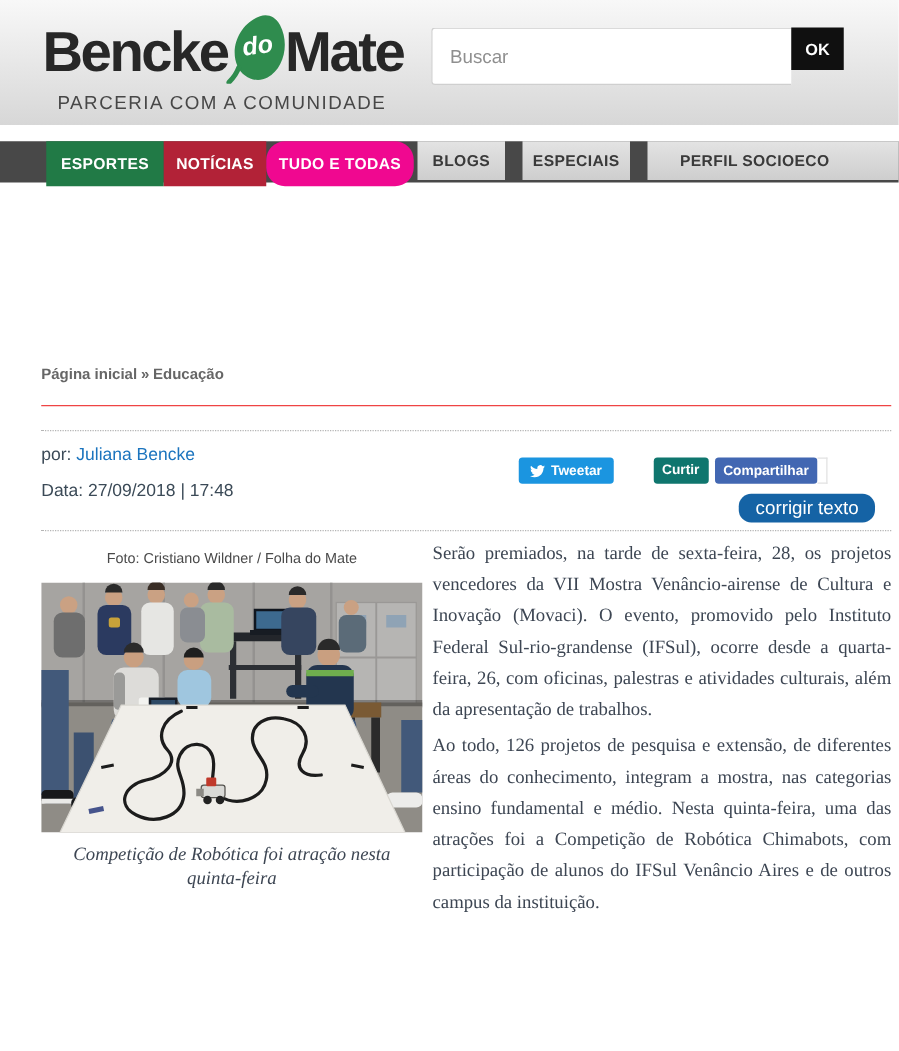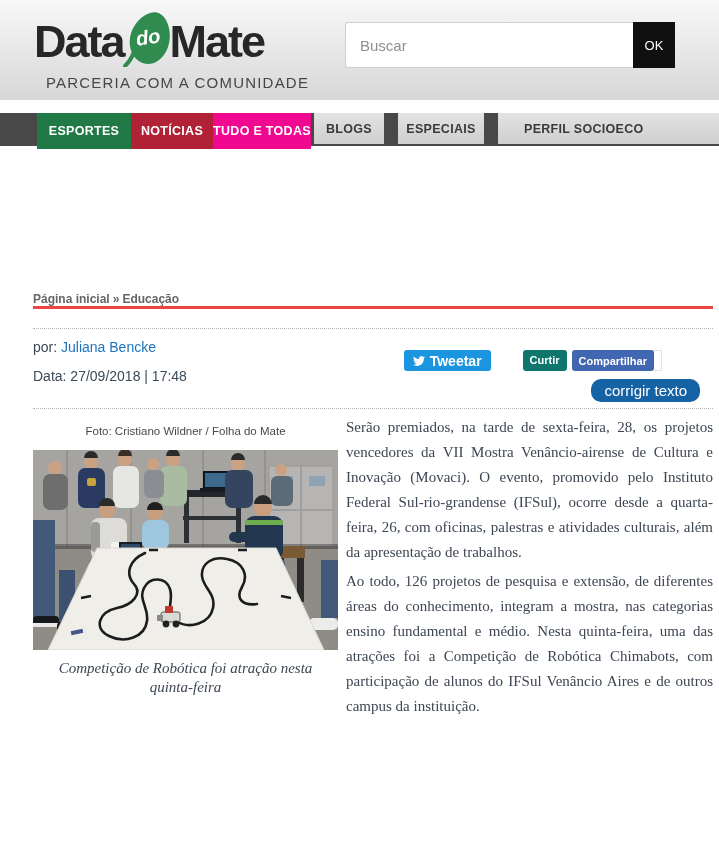--- a/index.html
+++ b/index.html
@@ -35,74 +35,74 @@
     margin-top:1px; padding-left:12px; font-weight:normal;
   }
   .search { position:absolute; right:44px; top:22px; display:flex; }
   .search input {
     width:288px; height:46px; border:1px solid #cfcfcf; border-right:none;
     border-radius:3px 0 0 3px; padding:0 14px; font-size:15px; color:#333;
     outline:none; font-family:"Liberation Sans", sans-serif;
   }
   .search input::placeholder { color:#8f8f8f; }
   .search button {
-    width:42px; height:46px; background:#101010; color:#fff;
-    border:none; font-weight:normal; font-size:13px; cursor:pointer;
+    width:42px; height:34px; background:#101010; color:#fff;
+    border:none; font-weight:bold; font-size:13px; cursor:pointer;
     font-family:"Liberation Sans", sans-serif;
   }
 
   
   .navbar {
     margin-top:13px; height:33px; background:#484848;
     display:flex; align-items:flex-start; width:719px;
   }
   .nav-spacer { width:37px; height:33px; }
   .nav-item {
     display:flex; align-items:center; justify-content:center;
     font-weight:bold; font-size:12.5px; letter-spacing:0.3px;
     cursor:pointer; white-space:nowrap;
   }
   .nav-colored { height:36px; color:#ffffff; }
-  .nc0 { width:94px; } .nc1 { width:82px; } .nc2 { width:93px; } .nc3 { width:98px; }
+  .nc0 { width:94px; } .nc1 { width:82px; } .nc2 { width:93px; } .nc3 { width:118px;border-radius:15px; }
   .nav-gap { width:3px; height:33px; }
   .nav-plain {
     height:31px; color:#3a3a3a;
     background:linear-gradient(#e3e3e3,#cecece);
   }
   .np0 { width:70px; } .np1 { width:86px; }
   .np2 { flex:1; overflow:hidden; justify-content:flex-start; padding-left:26px; }
   .nav-sep { width:14px; height:33px; }
 
   .adspace { height:146px; }
 
   
   .content { padding:0 6px 0 33px; }
   .breadcrumb {
     font-size:12px; font-weight:bold; color:#666;
-    padding-bottom:0; border-bottom:3px solid #ef4444;
+    padding-bottom:18px; border-bottom:1px solid #ef4444;
   }
   .breadcrumb a { color:#666; text-decoration:none; cursor:pointer; }
   .crumb-sep { margin:0 3px; }
   h1.title {
     font-family:"Liberation Serif", serif;
     font-weight:bold; font-size:28px; line-height:34px;
     color:#141414; margin:14px 0 0 0; letter-spacing:-0.3px;
   }
   .dotted { border-top:1px dotted #b5b5b5; }
   .title-sep { margin-top:19px; }
 
   .meta { display:flex; justify-content:space-between; padding-bottom:6px; }
   .meta-left { padding-top:10px; font-size:14px; color:#3b4a57; }
   .byline { margin-bottom:13px; }
   .byline a { color:#1b74be; text-decoration:none; cursor:pointer; }
   .meta-right { padding-top:21px; }
   .share-row { display:flex; align-items:center; justify-content:flex-end; padding-right:51px; }
   .btn-tweet {
     display:flex; align-items:center; gap:5px;
-    background:#1b95e0; color:#fff; font-size:14px; font-weight:bold;
+    background:#1b95e0; color:#fff; font-size:11px; font-weight:bold;
     border-radius:3px; padding:0 9px; height:21px; cursor:pointer;
   }
   .fb-group { display:flex; align-items:center; margin-left:32px; }
   .btn-fb {
     display:flex; align-items:center; gap:4px;
     background:#4267b2; color:#fff; font-size:11px; font-weight:bold;
     border-radius:3px; padding:0 7px; height:21px; cursor:pointer;
   }
   .like-count { font-weight:normal; }
   .fb-space { width:5px; }
@@ -132,21 +132,21 @@
   .article-body p { margin:0; }
   .article-body p.para-2 { margin-top:4px; }
   .article-body p.para-3 { margin-top:0; }
 </style>
 </head>
 <body>
 
 <div class="header">
   <div class="logo">
     <div class="logo-row">
-      <span class="logo-word">Data</span>
+      <span class="logo-word">Bencke</span>
       <span class="leaf-wrap">
         <svg width="50" height="56" viewBox="0 0 50 56">
           <path d="M27,2 C12,7 2,26 9,42 C13,51 24,56 33,51 C46,44 51,24 43,9 C39,2 33,0 27,2 Z" fill="#2f8c4e"></path>
           <path d="M10,43 C8,49 5,52 2,55" stroke="#2f8c4e" stroke-width="4" fill="none" stroke-linecap="round"></path>
         </svg>
         <span class="leaf-do">do</span>
       </span>
       <span class="logo-word">Mate</span>
     </div>
     <div class="tagline">PARCERIA COM A COMUNIDADE</div>

